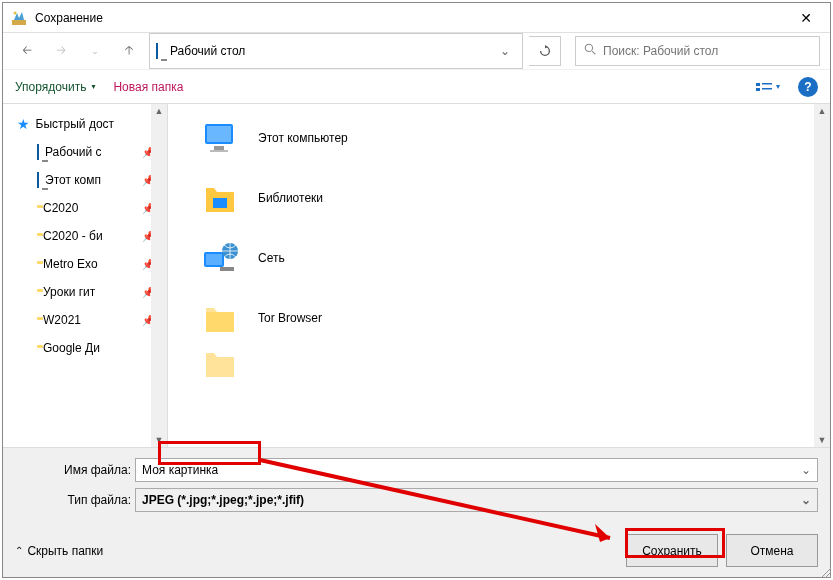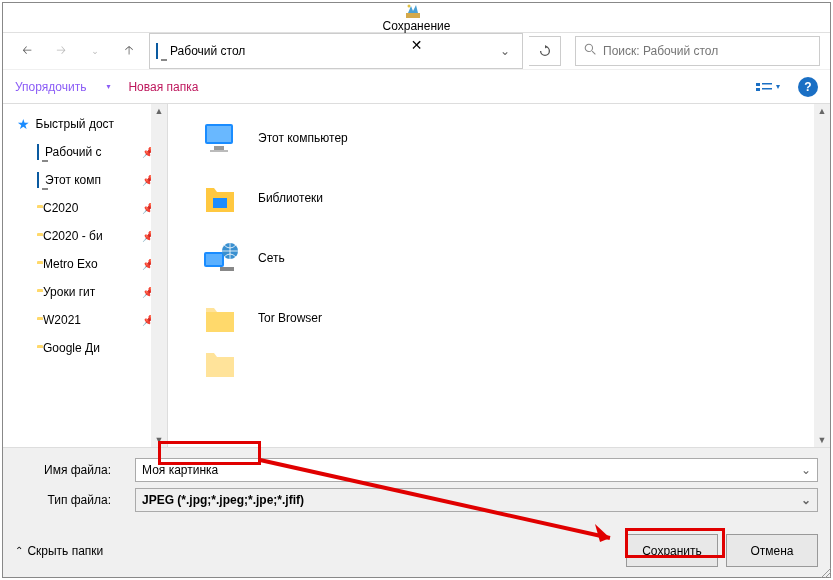--- a/index.html
+++ b/index.html
@@ -1,52 +1,52 @@
 <!DOCTYPE html>
 <html><head>
 <meta charset="utf-8">
 <style>
   * { box-sizing: border-box; margin: 0; padding: 0; font-family: "Segoe UI", Tahoma, sans-serif; font-size: 12px; }
   body { background: #fff; width: 833px; height: 580px; overflow: hidden; }
   .dialog { width: 829px; height: 576px; border: 1px solid #888; background: #fff; display: flex; flex-direction: column; margin: 2px; }
-  .titlebar { height: 30px; display: flex; align-items: center; padding: 0 8px; border-bottom: 1px solid #e0e0e0; flex-direction: column; }
+  .titlebar { height: 30px; display: flex; align-items: center; padding: 0 8px; border-bottom: 1px solid #e0e0e0; }
   .titlebar .appicon { width: 16px; height: 16px; margin-right: 8px; }
   .titlebar .title { flex: 1; }
   .titlebar .closex { font-size: 14px; padding: 4px 10px; }
   .navrow { height: 36px; display: flex; align-items: center; padding: 6px 10px; gap: 6px; }
   .navbtn { width: 28px; height: 28px; display: flex; align-items: center; justify-content: center; color: #555; }
   .navbtn.disabled { color: #bbb; }
   .pathbox { flex: 1; height: 36px; border: 1px solid #ccc; display: flex; align-items: center; padding: 0 6px; gap: 12px; }
   .pathbox .dropchev { color: #666; padding: 0 6px; }
   .refreshbtn { width: 32px; height: 30px; border: 1px solid #ccc; border-left: none; display: flex; align-items: center; justify-content: center; }
   .searchbox { width: 245px; height: 30px; border: 1px solid #ccc; display: flex; align-items: center; padding: 0 8px; gap: 6px; margin-left: 8px; }
   .searchbox input { border: none; outline: none; flex: 1; color: #777; }
   .toolbar { height: 34px; display: flex; align-items: center; padding: 0 12px; gap: 18px; border-top: 1px solid #f0f0f0; }
-  .toolbar .org { color: #8b5cf6; display: flex; align-items: center; gap: 20px; }
+  .toolbar .org { color: #14532d; display: flex; align-items: center; gap: 5px; }
   .toolbar .newf { color: #be185d; }
   .toolbar .spacer { flex: 1; }
   .toolbar .viewbtn { color: #1a6fc4; display: flex; align-items: center; gap: 2px; }
   .toolbar .helpbtn { width: 20px; height: 20px; border-radius: 50%; background: #1a6fc4; color: #fff; display: flex; align-items: center; justify-content: center; font-weight: bold; }
   .main { flex: 1; display: flex; border-top: 1px solid #ddd; overflow: hidden; }
   .sidebar { width: 165px; border-right: 1px solid #ddd; overflow: hidden; position: relative; display:flex; flex-direction:column; }
   .sidebar .sbwrap { flex:1; overflow: hidden; padding: 6px 0; }
   .sidebar .sbitem { display: flex; align-items: center; height: 28px; padding-left: 14px; gap: 6px; white-space: nowrap; }
   .sidebar .sbitem.child { padding-left: 34px; }
   .sidebar .pin { color: #888; font-size: 10px; margin-left: auto; margin-right: 12px; }
   .sbscroll { width: 16px; position: absolute; right: 0; top: 0; bottom: 0; background: #f0f0f0; display:flex; flex-direction:column; align-items:center; justify-content:space-between; padding:2px 0; }
   .sbscroll .arr { font-size: 9px; color:#666; }
   .content { flex: 1; position: relative; overflow: hidden; }
   .contentinner { padding: 4px 0; }
   .fileitem { display: flex; align-items: center; height: 60px; padding-left: 30px; gap: 16px; }
   .fileitem .ficon { width: 44px; height: 44px; display: flex; align-items: center; justify-content: center; }
   .cscroll { width: 16px; position: absolute; right: 0; top: 0; bottom: 0; background: #f0f0f0; display:flex; flex-direction:column; align-items:center; justify-content:space-between; padding:2px 0;}
   .cscroll .arr { font-size: 9px; color:#666; }
   .bottom { background: #f0f0f0; border-top: 1px solid #ddd; padding: 10px 12px 10px 12px; }
   .formrow { display: flex; align-items: center; margin-bottom: 6px; }
-  .formrow .lbl { width: 120px; text-align: right; padding-right: 24px; }
+  .formrow .lbl { width: 120px; text-align: right; padding-right: 4px; }
   .formrow .field { flex: 1; height: 24px; border: 1px solid #aaa; background: #fff; display: flex; align-items: center; padding: 0 6px; position: relative;}
   .formrow .field .dropchev { position: absolute; right: 6px; color: #666; }
   .formrow input { border: none; outline: none; width: 100%; }
   .btnrow { display: flex; align-items: center; margin-top: 22px; }
   .btnrow .hide { display: flex; align-items: center; gap: 4px; }
   .btnrow .spacer { flex: 1; }
   .btnrow button { width: 92px; height: 33px; border: 1px solid #999; background: #e8e8e8; margin-left: 8px; }
   .monitor-icon { width: 14px; height: 10px; background: #1a8cff; border: 1px solid #0a5aa0; position: relative; }
   .monitor-icon::after { content:''; position:absolute; bottom:-3px; left:4px; width:6px; height:2px; background:#888; }
   .folder-icon { width: 14px; height: 10px; background: #ffd96b; border-radius: 1px; position: relative; }

